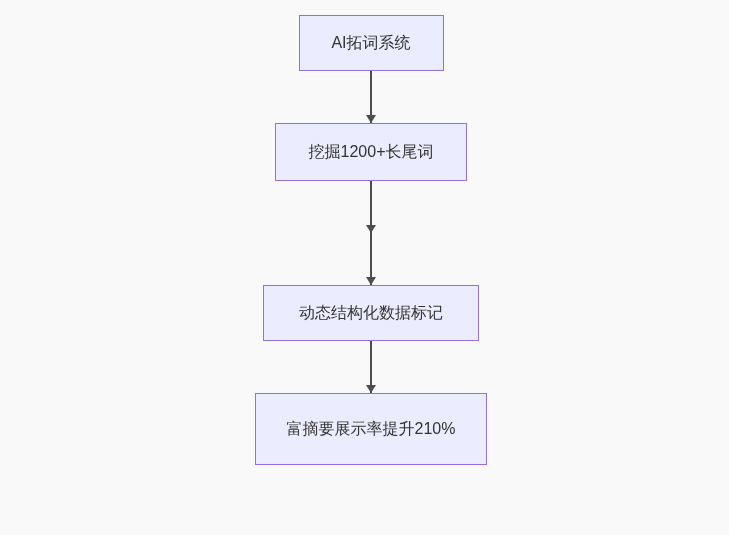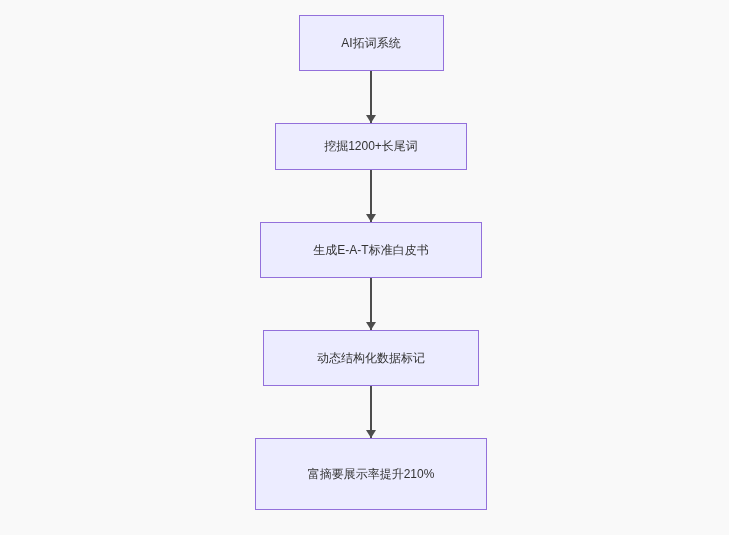--- a/index.html
+++ b/index.html
@@ -21,30 +21,30 @@
     transform: translateX(-50%);
     display: flex;
     flex-direction: column;
     align-items: center;
   }
   .node {
     box-sizing: border-box;
     background: var(--node-fill, #ECECFF);
     border: 1px solid var(--node-border, #9370DB);
     color: var(--text, #333333);
-    font-size: 12px;
+    font-size: 16px;
     line-height: 1.2;
     display: flex;
     align-items: center;
     justify-content: center;
     text-align: center;
     white-space: nowrap;
   }
   .node.n0 { width: 145px; height: 56px; }
-  .node.n1 { width: 192px; height: 47px; }
+  .node.n1 { width: 192px; height: 58px; }
   .node.n2 { width: 222px; height: 56px; }
   .node.n3 { width: 216px; height: 56px; }
   .node.n4 { width: 232px; height: 72px; }
   .arrow {
     position: relative;
     width: 2px;
     height: 52px;
     background: var(--arrow, #4d4d4d);
   }
   .arrow .arrowhead {
@@ -74,23 +74,20 @@
     </div>
 
     <div class="node n1">
       <span>挖掘1200+长尾词</span>
     </div>
 
     <div class="arrow">
       <span class="arrowhead"></span>
     </div>
 
-    <div class="node n2">
-      <span>生成E-A-T标准白皮书</span>
-    </div>
 
     <div class="arrow">
       <span class="arrowhead"></span>
     </div>
 
     <div class="node n3">
       <span>动态结构化数据标记</span>
     </div>
 
     <div class="arrow">

